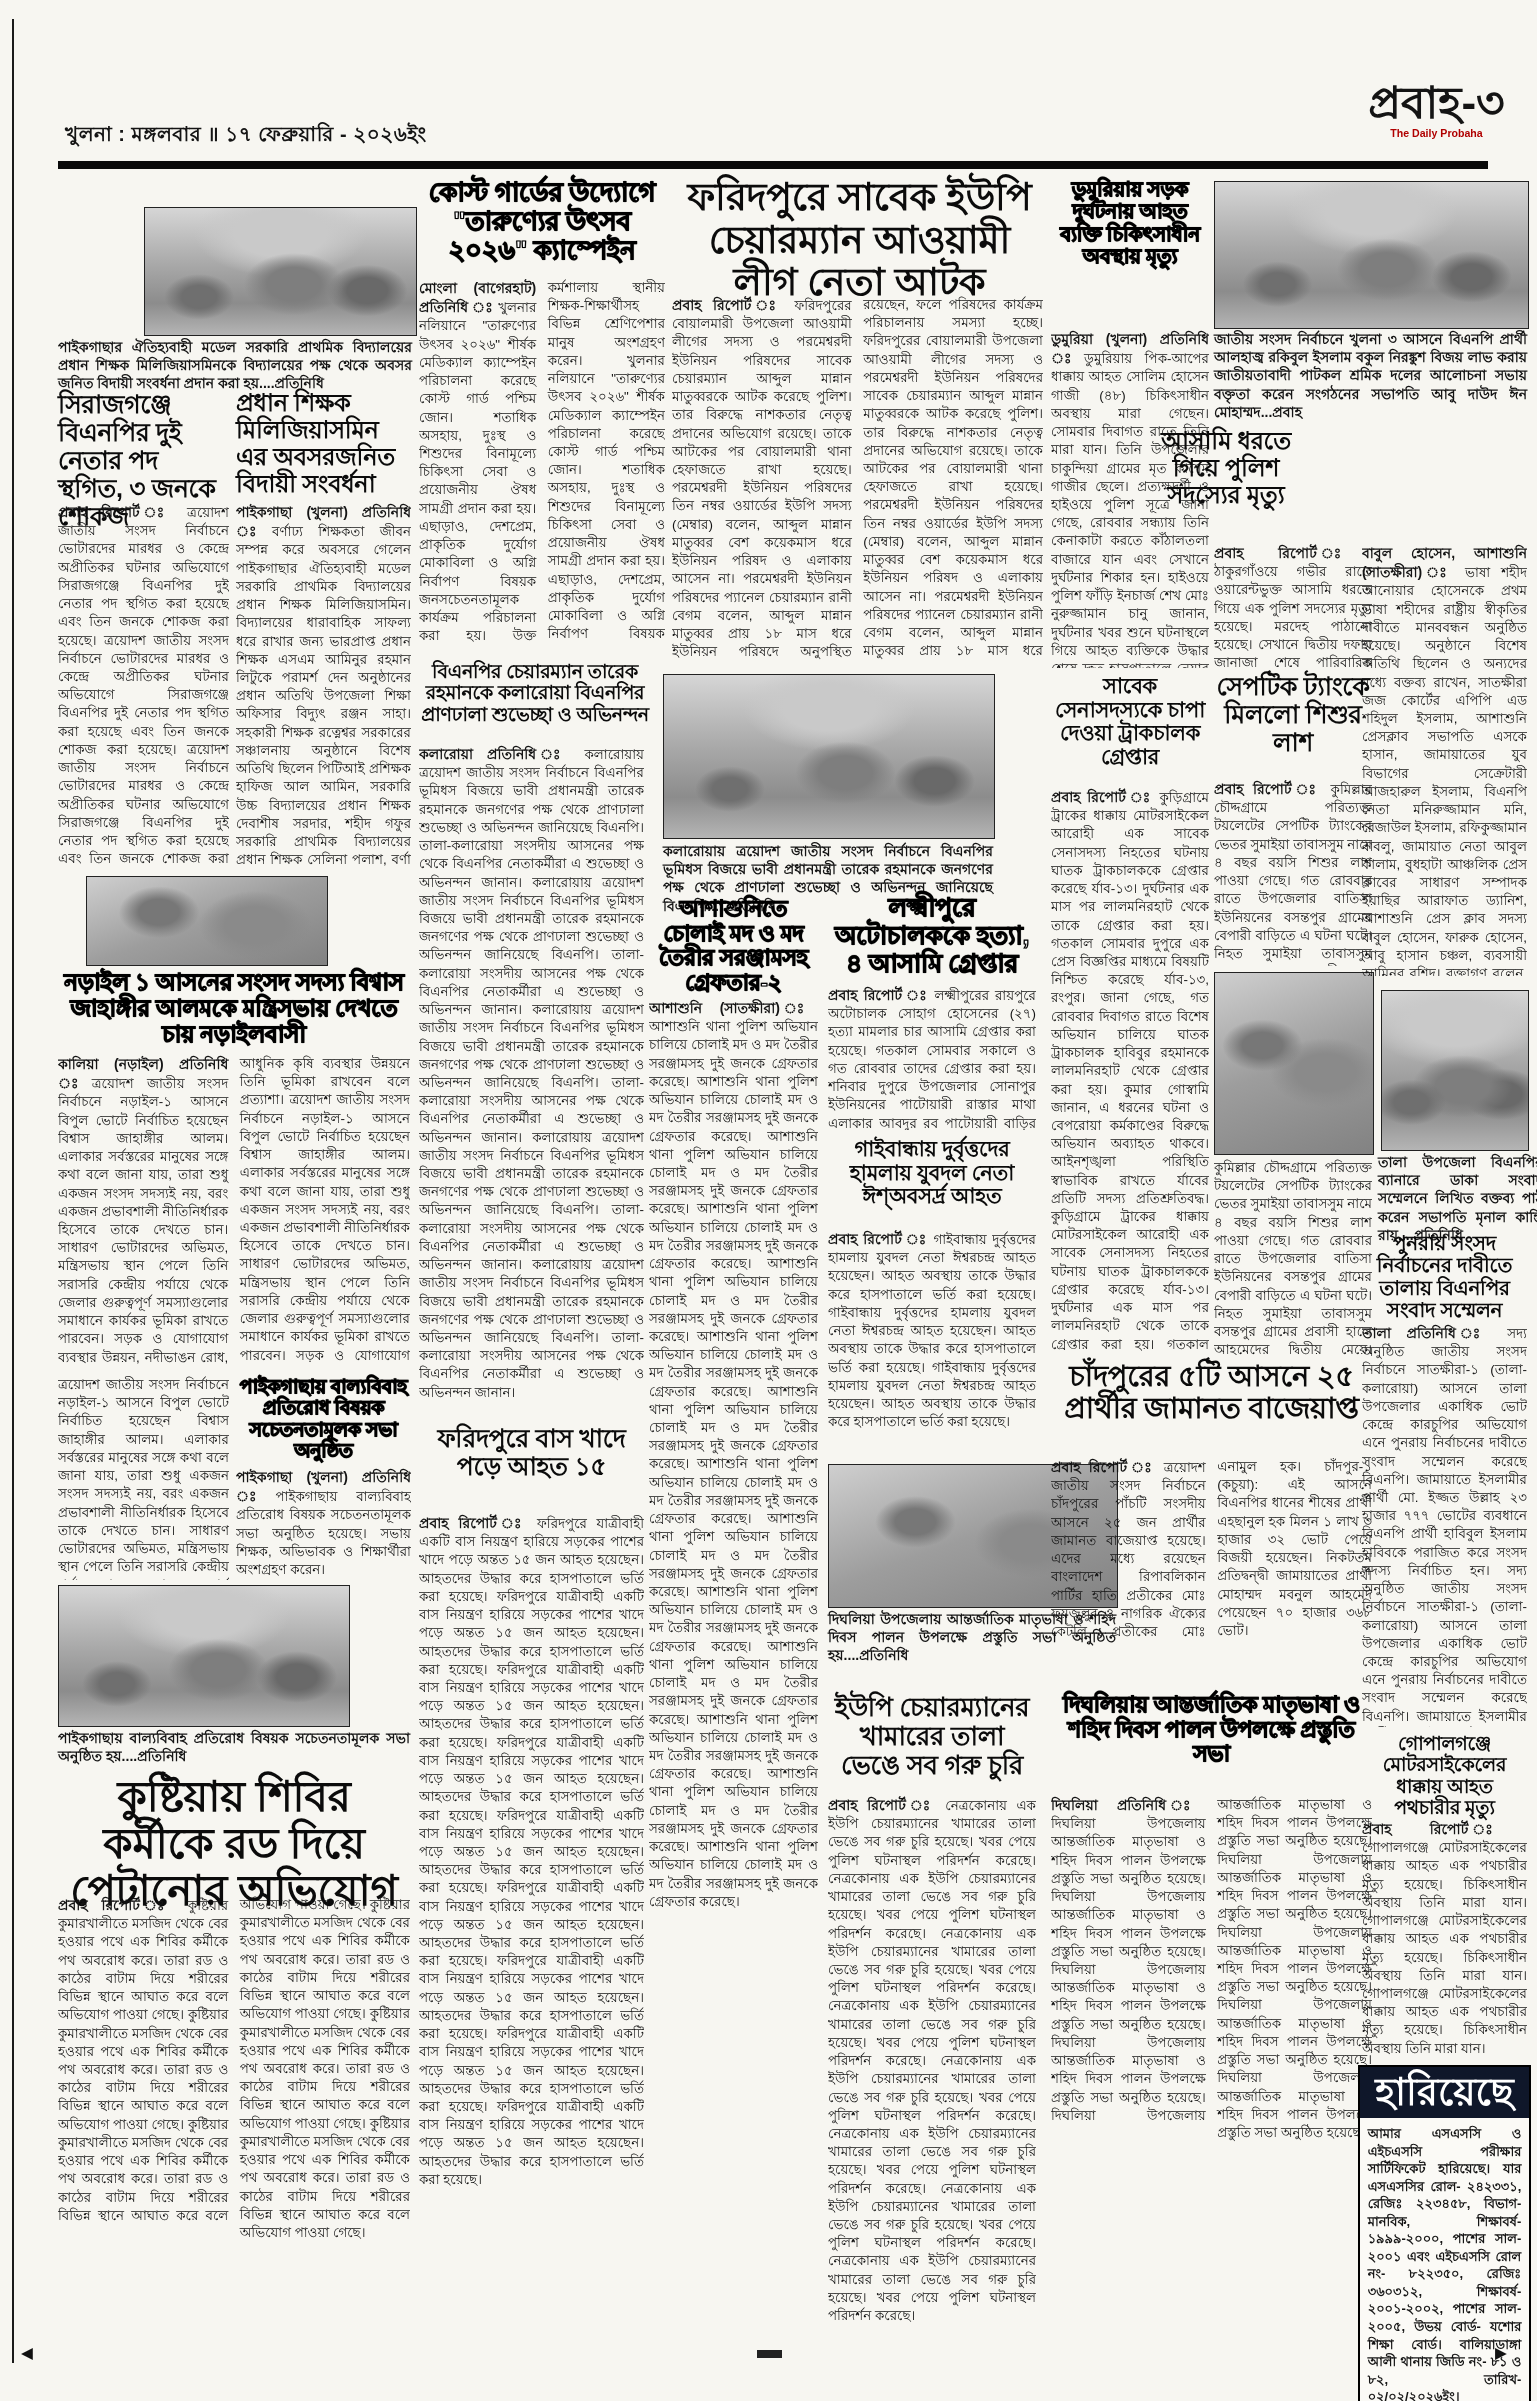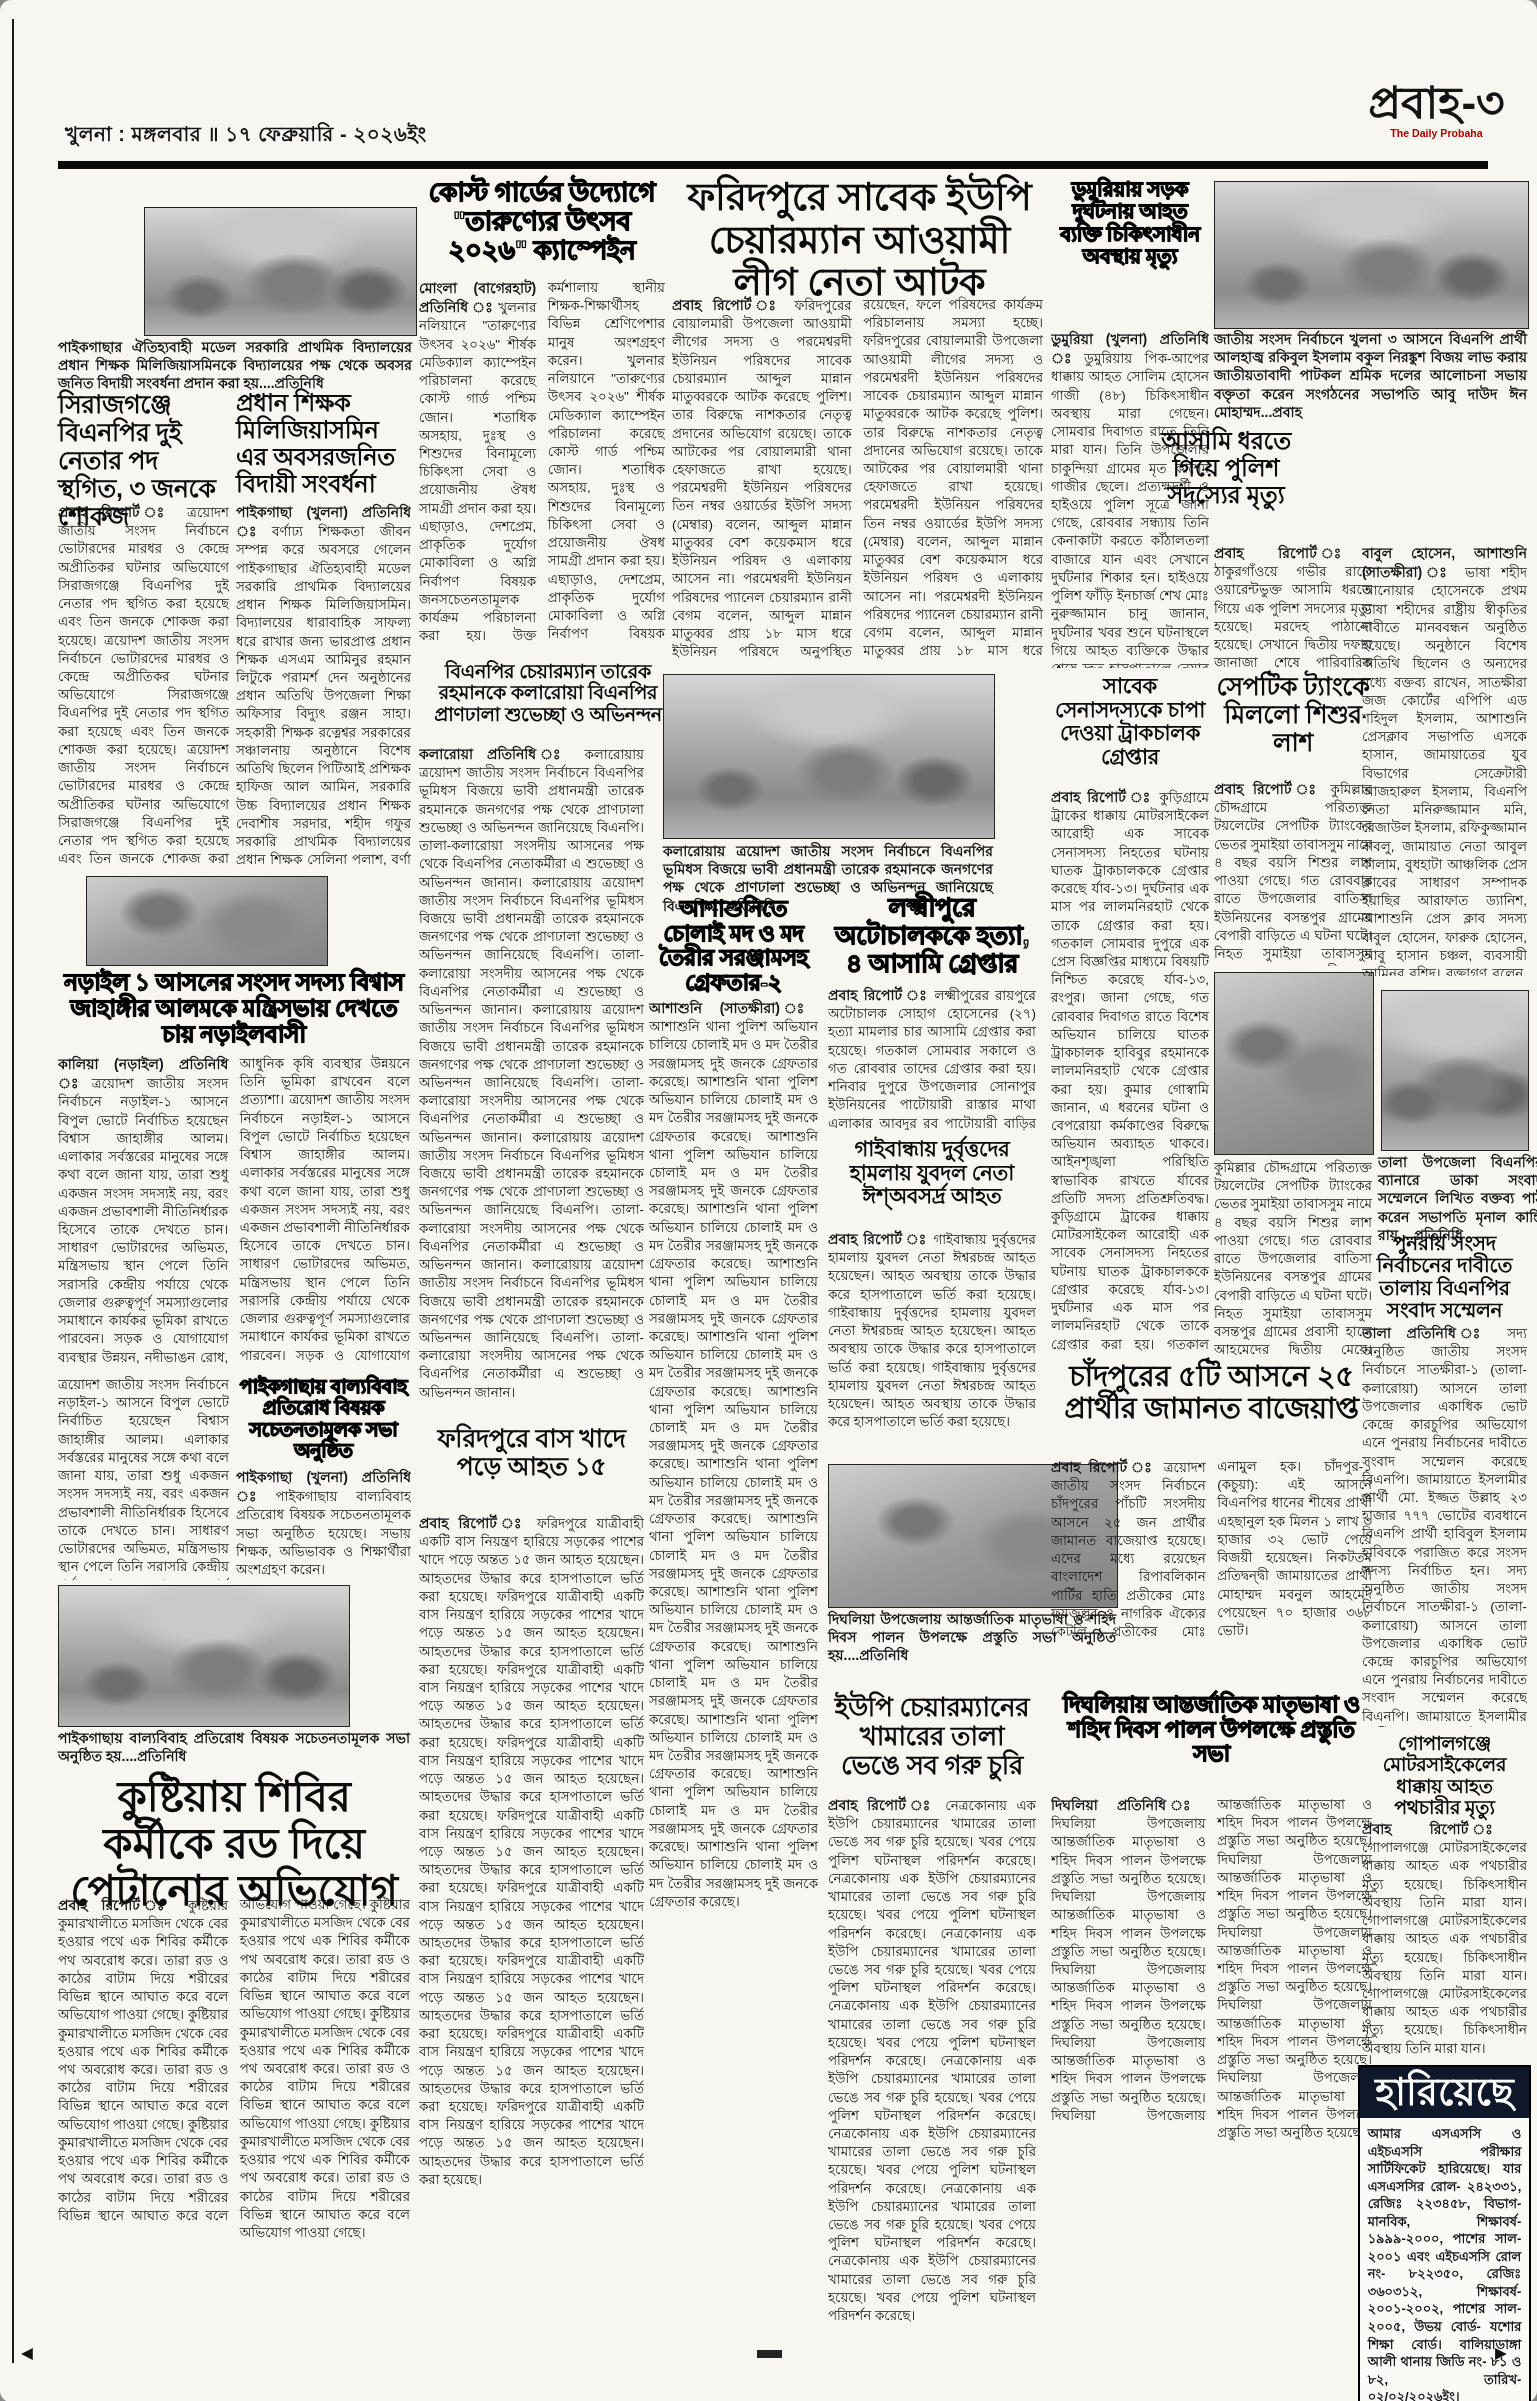--- a/index.html
+++ b/index.html
@@ -1,17 +1,17 @@
 <!DOCTYPE html>
 <html><head>
 <meta charset="utf-8">
 <style>
   html,body{margin:0;padding:0;background:#888;}
   #paper{position:relative;width:1537px;height:2402px;background:#f7f6f1;
-         font-family:"Liberation Sans","DejaVu Sans",sans-serif;color:#141414;overflow:hidden;border-radius:11px;}
+         font-family:"Liberation Sans","DejaVu Sans",sans-serif;color:#141414;overflow:hidden;}
   .abs{position:absolute;}
   
   #dateline{left:65px;top:119px;font-size:20px;font-weight:bold;letter-spacing:0.5px;}
   #logo{left:1343px;top:81px;width:187px;text-align:center;}
   #logo .big{font-size:44px;font-weight:bold;line-height:1;}
   #logo .sub{font-size:10.6px;font-weight:bold;margin-top:1.9px;}
   #toprule{left:58px;top:161px;width:1430px;height:7.7px;background:#0a0a0a;}
   #edgeline{left:11.5px;top:19px;width:2.9px;height:2344px;background:#1a1a1a;}
   
   .photo{border:1px solid #222;background:
@@ -83,21 +83,21 @@
   <div class="abs caption" style="left:58px;top:1729px;width:352px;">পাইকগাছায় বাল্যবিবাহ প্রতিরোধ বিষয়ক সচেতনতামূলক সভা অনুষ্ঠিত হয়....প্রতিনিধি</div>
   <div class="abs head center" style="left:58px;top:1773px;width:352px;font-size:42px;">কুষ্টিয়ায় শিবির কর্মীকে রড দিয়ে পেটানোর অভিযোগ</div>
   <div class="abs body cols2" style="left:58px;top:1896px;width:352px;height:430px;">
     <b>প্রবাহ রিপোর্ট ঃ</b> <span>কুষ্টিয়ার কুমারখালীতে মসজিদ থেকে বের হওয়ার পথে এক শিবির কর্মীকে পথ অবরোধ করে। তারা রড ও কাঠের বাটাম দিয়ে শরীরের বিভিন্ন স্থানে আঘাত করে বলে অভিযোগ পাওয়া গেছে। কুষ্টিয়ার কুমারখালীতে মসজিদ থেকে বের হওয়ার পথে এক শিবির কর্মীকে পথ অবরোধ করে। তারা রড ও কাঠের বাটাম দিয়ে শরীরের বিভিন্ন স্থানে আঘাত করে বলে অভিযোগ পাওয়া গেছে। কুষ্টিয়ার কুমারখালীতে মসজিদ থেকে বের হওয়ার পথে এক শিবির কর্মীকে পথ অবরোধ করে। তারা রড ও কাঠের বাটাম দিয়ে শরীরের বিভিন্ন স্থানে আঘাত করে বলে অভিযোগ পাওয়া গেছে। কুষ্টিয়ার কুমারখালীতে মসজিদ থেকে বের হওয়ার পথে এক শিবির কর্মীকে পথ অবরোধ করে। তারা রড ও কাঠের বাটাম দিয়ে শরীরের বিভিন্ন স্থানে আঘাত করে বলে অভিযোগ পাওয়া গেছে। কুষ্টিয়ার কুমারখালীতে মসজিদ থেকে বের হওয়ার পথে এক শিবির কর্মীকে পথ অবরোধ করে। তারা রড ও কাঠের বাটাম দিয়ে শরীরের বিভিন্ন স্থানে আঘাত করে বলে অভিযোগ পাওয়া গেছে। কুষ্টিয়ার কুমারখালীতে মসজিদ থেকে বের হওয়ার পথে এক শিবির কর্মীকে পথ অবরোধ করে। তারা রড ও কাঠের বাটাম দিয়ে শরীরের বিভিন্ন স্থানে আঘাত করে বলে অভিযোগ পাওয়া গেছে।</span>
   </div>
 
   <div class="abs head hollow center" style="left:419px;top:178px;width:246px;font-size:26px;">কোস্ট গার্ডের উদ্যোগে "তারুণ্যের উৎসব ২০২৬" ক্যাম্পেইন</div>
   <div class="abs body cols2" style="left:419px;top:279px;width:246px;height:375px;">
     <b>মোংলা (বাগেরহাট) প্রতিনিধি ঃ</b> <span>খুলনার নলিয়ানে "তারুণ্যের উৎসব ২০২৬" শীর্ষক মেডিক্যাল ক্যাম্পেইন পরিচালনা করেছে কোস্ট গার্ড পশ্চিম জোন। শতাধিক অসহায়, দুঃস্থ ও শিশুদের বিনামূল্যে চিকিৎসা সেবা ও প্রয়োজনীয় ঔষধ সামগ্রী প্রদান করা হয়। এছাড়াও, দেশপ্রেম, প্রাকৃতিক দুর্যোগ মোকাবিলা ও অগ্নি নির্বাপণ বিষয়ক জনসচেতনতামূলক কার্যক্রম পরিচালনা করা হয়। উক্ত কর্মশালায় স্থানীয় শিক্ষক-শিক্ষার্থীসহ বিভিন্ন শ্রেণিপেশার মানুষ অংশগ্রহণ করেন। খুলনার নলিয়ানে "তারুণ্যের উৎসব ২০২৬" শীর্ষক মেডিক্যাল ক্যাম্পেইন পরিচালনা করেছে কোস্ট গার্ড পশ্চিম জোন। শতাধিক অসহায়, দুঃস্থ ও শিশুদের বিনামূল্যে চিকিৎসা সেবা ও প্রয়োজনীয় ঔষধ সামগ্রী প্রদান করা হয়। এছাড়াও, দেশপ্রেম, প্রাকৃতিক দুর্যোগ মোকাবিলা ও অগ্নি নির্বাপণ বিষয়ক জনসচেতনতামূলক কার্যক্রম পরিচালনা করা হয়। উক্ত কর্মশালায় স্থানীয় শিক্ষক-শিক্ষার্থীসহ বিভিন্ন শ্রেণিপেশার মানুষ অংশগ্রহণ করেন।</span>
   </div>
-  <div class="abs head center" style="left:430px;top:661px;width:236px;font-size:19px;">বিএনপির চেয়ারম্যান তারেক রহমানকে কলারোয়া বিএনপির প্রাণঢালা শুভেচ্ছা ও অভিনন্দন</div>
+  <div class="abs head center" style="left:417px;top:661px;width:236px;font-size:19px;">বিএনপির চেয়ারম্যান তারেক রহমানকে কলারোয়া বিএনপির প্রাণঢালা শুভেচ্ছা ও অভিনন্দন</div>
   <div class="abs body" style="left:419px;top:745px;width:225px;height:671px;">
     <b>কলারোয়া প্রতিনিধি ঃ</b> <span>কলারোয়ায় ত্রয়োদশ জাতীয় সংসদ নির্বাচনে বিএনপির ভূমিধস বিজয়ে ভাবী প্রধানমন্ত্রী তারেক রহমানকে জনগণের পক্ষ থেকে প্রাণঢালা শুভেচ্ছা ও অভিনন্দন জানিয়েছে বিএনপি। তালা-কলারোয়া সংসদীয় আসনের পক্ষ থেকে বিএনপির নেতাকর্মীরা এ শুভেচ্ছা ও অভিনন্দন জানান। কলারোয়ায় ত্রয়োদশ জাতীয় সংসদ নির্বাচনে বিএনপির ভূমিধস বিজয়ে ভাবী প্রধানমন্ত্রী তারেক রহমানকে জনগণের পক্ষ থেকে প্রাণঢালা শুভেচ্ছা ও অভিনন্দন জানিয়েছে বিএনপি। তালা-কলারোয়া সংসদীয় আসনের পক্ষ থেকে বিএনপির নেতাকর্মীরা এ শুভেচ্ছা ও অভিনন্দন জানান। কলারোয়ায় ত্রয়োদশ জাতীয় সংসদ নির্বাচনে বিএনপির ভূমিধস বিজয়ে ভাবী প্রধানমন্ত্রী তারেক রহমানকে জনগণের পক্ষ থেকে প্রাণঢালা শুভেচ্ছা ও অভিনন্দন জানিয়েছে বিএনপি। তালা-কলারোয়া সংসদীয় আসনের পক্ষ থেকে বিএনপির নেতাকর্মীরা এ শুভেচ্ছা ও অভিনন্দন জানান। কলারোয়ায় ত্রয়োদশ জাতীয় সংসদ নির্বাচনে বিএনপির ভূমিধস বিজয়ে ভাবী প্রধানমন্ত্রী তারেক রহমানকে জনগণের পক্ষ থেকে প্রাণঢালা শুভেচ্ছা ও অভিনন্দন জানিয়েছে বিএনপি। তালা-কলারোয়া সংসদীয় আসনের পক্ষ থেকে বিএনপির নেতাকর্মীরা এ শুভেচ্ছা ও অভিনন্দন জানান। কলারোয়ায় ত্রয়োদশ জাতীয় সংসদ নির্বাচনে বিএনপির ভূমিধস বিজয়ে ভাবী প্রধানমন্ত্রী তারেক রহমানকে জনগণের পক্ষ থেকে প্রাণঢালা শুভেচ্ছা ও অভিনন্দন জানিয়েছে বিএনপি। তালা-কলারোয়া সংসদীয় আসনের পক্ষ থেকে বিএনপির নেতাকর্মীরা এ শুভেচ্ছা ও অভিনন্দন জানান।</span>
   </div>
   <div class="abs head center" style="left:419px;top:1424px;width:225px;font-size:25px;">ফরিদপুরে বাস খাদে পড়ে আহত ১৫</div>
   <div class="abs body" style="left:419px;top:1514px;width:225px;height:813px;">
     <b>প্রবাহ রিপোর্ট ঃ</b> <span>ফরিদপুরে যাত্রীবাহী একটি বাস নিয়ন্ত্রণ হারিয়ে সড়কের পাশের খাদে পড়ে অন্তত ১৫ জন আহত হয়েছেন। আহতদের উদ্ধার করে হাসপাতালে ভর্তি করা হয়েছে। ফরিদপুরে যাত্রীবাহী একটি বাস নিয়ন্ত্রণ হারিয়ে সড়কের পাশের খাদে পড়ে অন্তত ১৫ জন আহত হয়েছেন। আহতদের উদ্ধার করে হাসপাতালে ভর্তি করা হয়েছে। ফরিদপুরে যাত্রীবাহী একটি বাস নিয়ন্ত্রণ হারিয়ে সড়কের পাশের খাদে পড়ে অন্তত ১৫ জন আহত হয়েছেন। আহতদের উদ্ধার করে হাসপাতালে ভর্তি করা হয়েছে। ফরিদপুরে যাত্রীবাহী একটি বাস নিয়ন্ত্রণ হারিয়ে সড়কের পাশের খাদে পড়ে অন্তত ১৫ জন আহত হয়েছেন। আহতদের উদ্ধার করে হাসপাতালে ভর্তি করা হয়েছে। ফরিদপুরে যাত্রীবাহী একটি বাস নিয়ন্ত্রণ হারিয়ে সড়কের পাশের খাদে পড়ে অন্তত ১৫ জন আহত হয়েছেন। আহতদের উদ্ধার করে হাসপাতালে ভর্তি করা হয়েছে। ফরিদপুরে যাত্রীবাহী একটি বাস নিয়ন্ত্রণ হারিয়ে সড়কের পাশের খাদে পড়ে অন্তত ১৫ জন আহত হয়েছেন। আহতদের উদ্ধার করে হাসপাতালে ভর্তি করা হয়েছে। ফরিদপুরে যাত্রীবাহী একটি বাস নিয়ন্ত্রণ হারিয়ে সড়কের পাশের খাদে পড়ে অন্তত ১৫ জন আহত হয়েছেন। আহতদের উদ্ধার করে হাসপাতালে ভর্তি করা হয়েছে। ফরিদপুরে যাত্রীবাহী একটি বাস নিয়ন্ত্রণ হারিয়ে সড়কের পাশের খাদে পড়ে অন্তত ১৫ জন আহত হয়েছেন। আহতদের উদ্ধার করে হাসপাতালে ভর্তি করা হয়েছে। ফরিদপুরে যাত্রীবাহী একটি বাস নিয়ন্ত্রণ হারিয়ে সড়কের পাশের খাদে পড়ে অন্তত ১৫ জন আহত হয়েছেন। আহতদের উদ্ধার করে হাসপাতালে ভর্তি করা হয়েছে।</span>
   </div>
 
   <div class="abs head center" style="left:672px;top:176px;width:375px;font-size:38px;">ফরিদপুরে সাবেক ইউপি চেয়ারম্যান আওয়ামী লীগ নেতা আটক</div>
   <div class="abs body cols2" style="left:672px;top:296px;width:371px;height:373px;">

